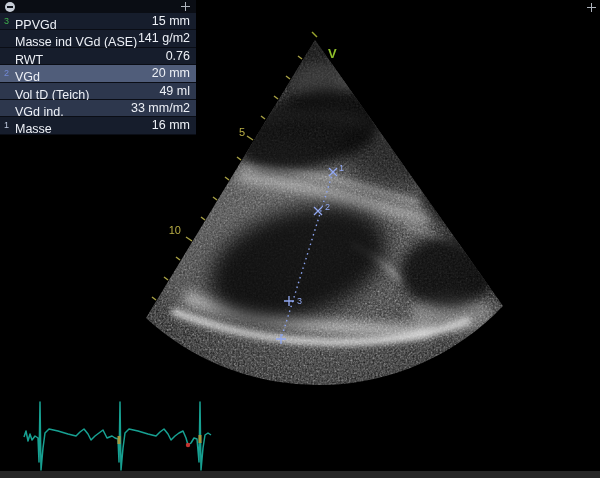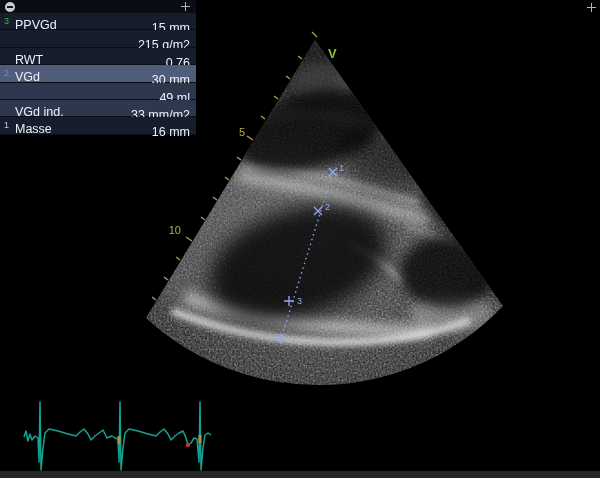--- a/index.html
+++ b/index.html
@@ -25,21 +25,21 @@
   .phead .cross-icon { right:6px; top:2px; }
   #win-cross { right:4px; top:3px; position:absolute; z-index:6; }
 
   .prow { position:relative; height:17.4px; line-height:17.4px;
           border-bottom:1px solid #0a0d15; color:#edf0f6; font-size:12.5px; }
   .row-dark      { background:#161d2c; }
   .row-medium    { background:#2d374d; }
   .row-highlight { background:#505d7a; }
   .marker { position:absolute; left:4px; top:0; font-size:9px; line-height:17.4px; }
   .plabel { position:absolute; left:15px; top:4px; white-space:nowrap; }
-  .pvalue { position:absolute; right:6px; top:0; white-space:nowrap;margin-top:7px; }
+  .pvalue { position:absolute; right:6px; top:0; white-space:nowrap; }
 
   text { font-family:"Liberation Sans", sans-serif; }
 </style>
 </head>
 <body>
 
 <div id="stage">
 
   <svg id="usvg" width="600" height="478" viewBox="0 0 600 478">
     <defs>
@@ -151,34 +151,36 @@
       <span class="collapse-btn"></span>
       <span class="cross-icon"></span>
     </div>
     <div class="prow row-dark">
       <span class="marker" style="color: rgb(63, 177, 76);">3</span>
       <span class="plabel">PPVGd</span>
       <span class="pvalue">15 mm</span>
     </div>
     <div class="prow row-dark">
       <span class="marker"></span>
-      <span class="pvalue">215 g/m2</span>
+      <span class="plabel">Masse ind VGd (ASE)</span>
+      <span class="pvalue">141 g/m2</span>
     </div>
     <div class="prow row-dark">
       <span class="marker"></span>
       <span class="plabel">RWT</span>
       <span class="pvalue">0.76</span>
     </div>
     <div class="prow row-highlight">
       <span class="marker" style="color: rgb(114, 137, 214);">2</span>
       <span class="plabel">VGd</span>
-      <span class="pvalue">30 mm</span>
+      <span class="pvalue">20 mm</span>
     </div>
     <div class="prow row-medium">
       <span class="marker"></span>
+      <span class="plabel">Vol tD (Teich)</span>
       <span class="pvalue">49 ml</span>
     </div>
     <div class="prow row-medium">
       <span class="marker"></span>
       <span class="plabel">VGd ind.</span>
       <span class="pvalue">33 mm/m2</span>
     </div>
     <div class="prow row-dark">
       <span class="marker" style="color: rgb(191, 202, 222);">1</span>
       <span class="plabel">Masse</span>

